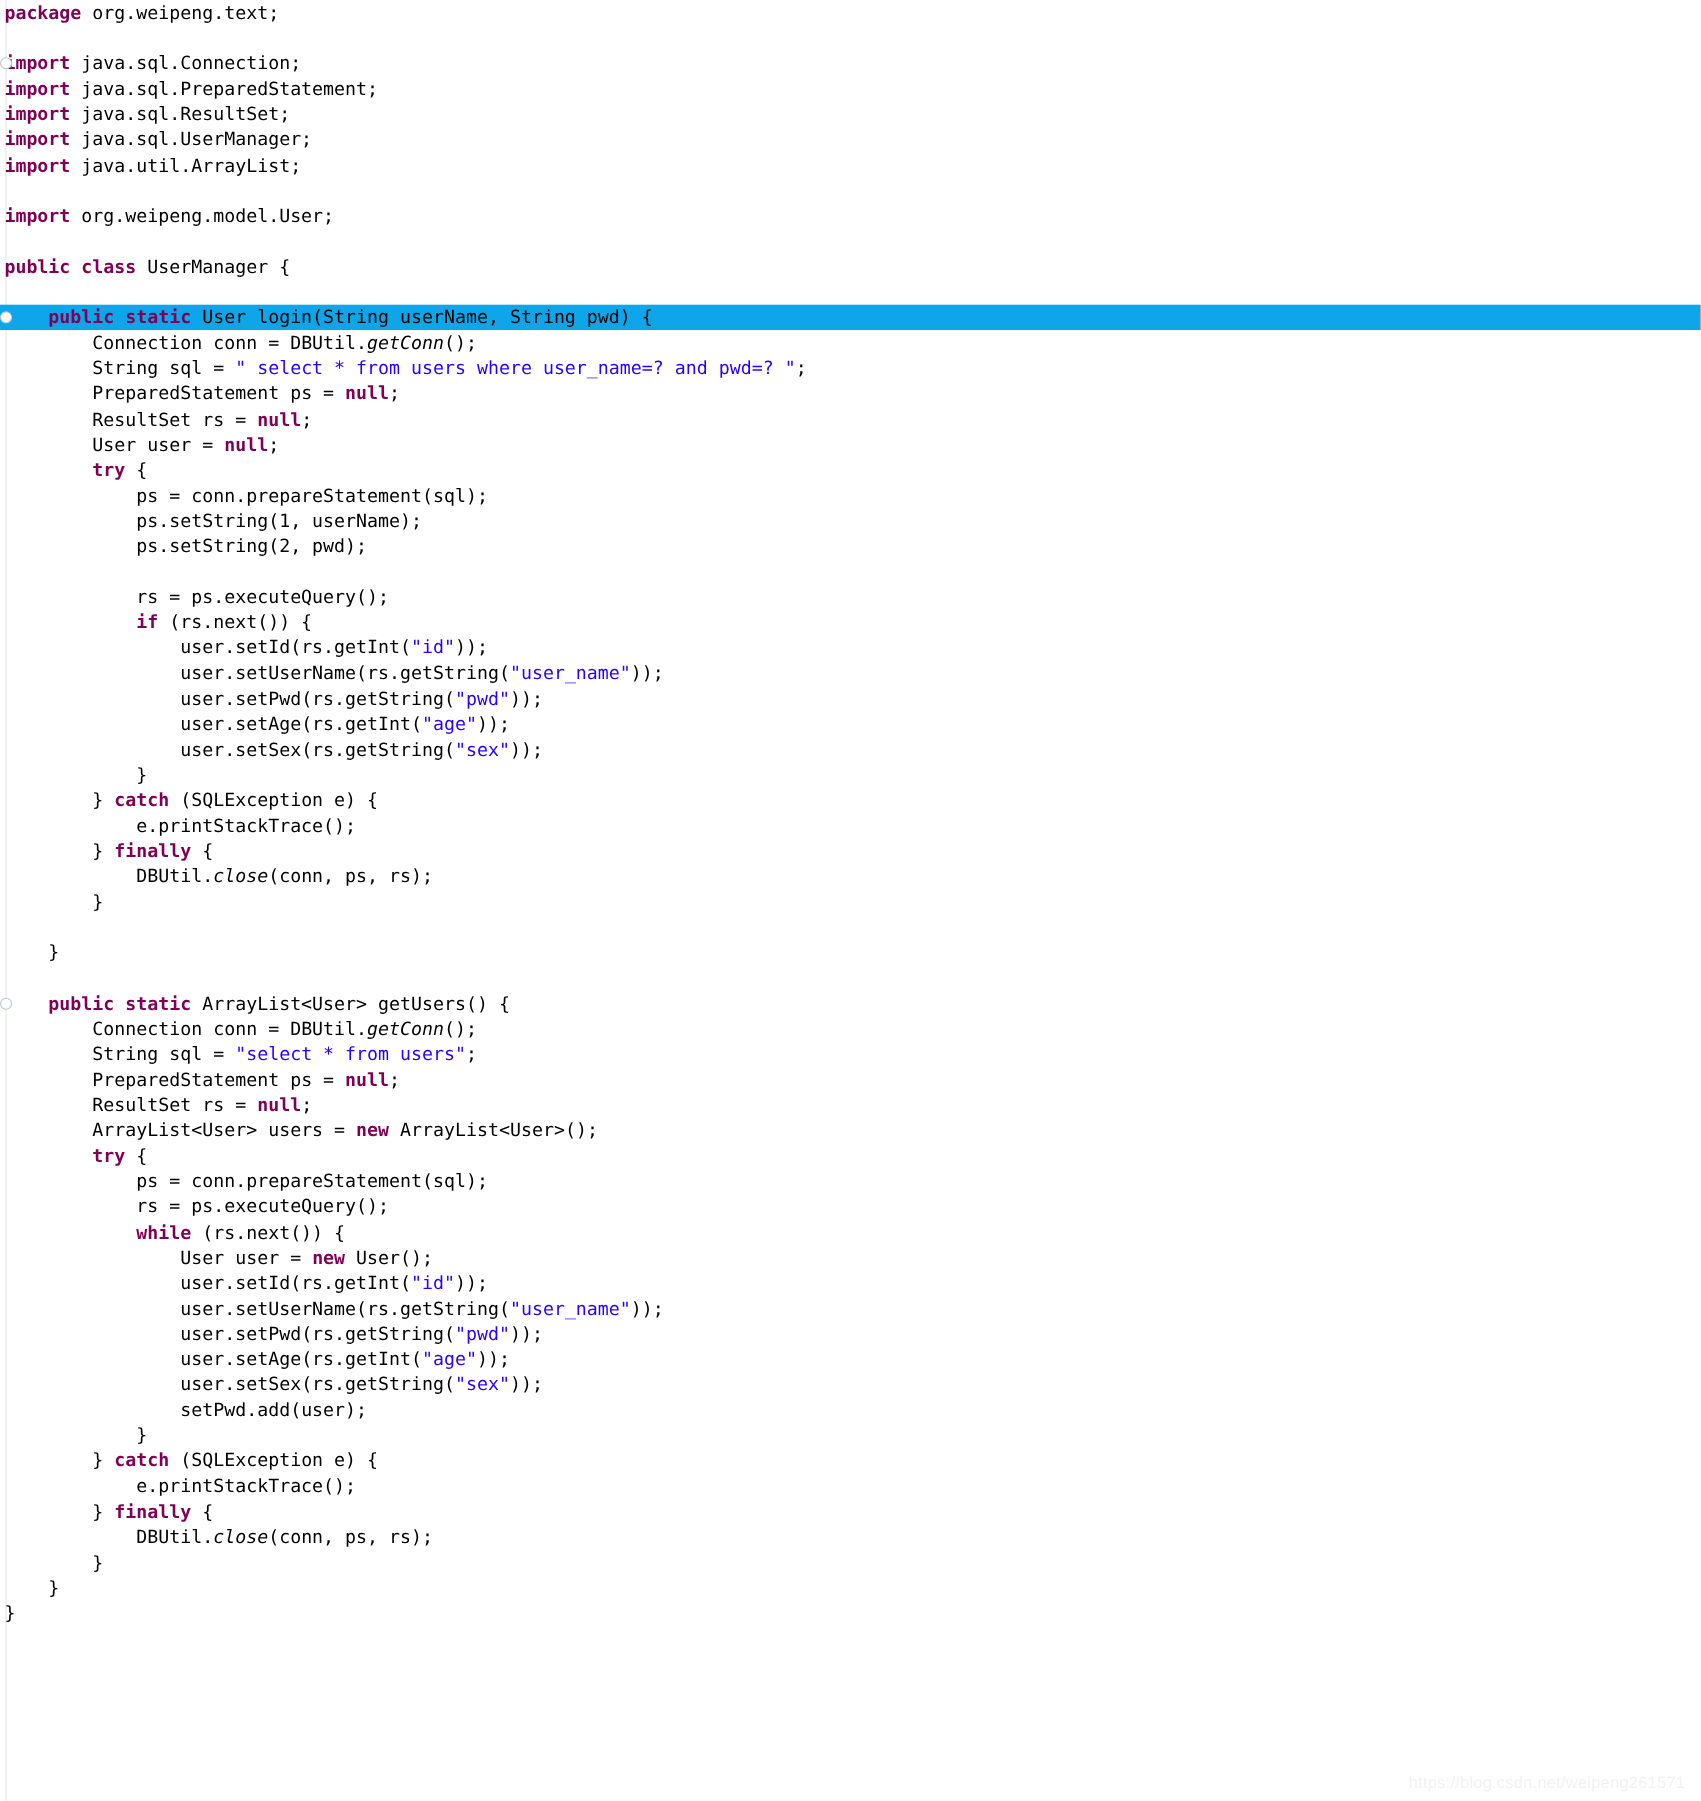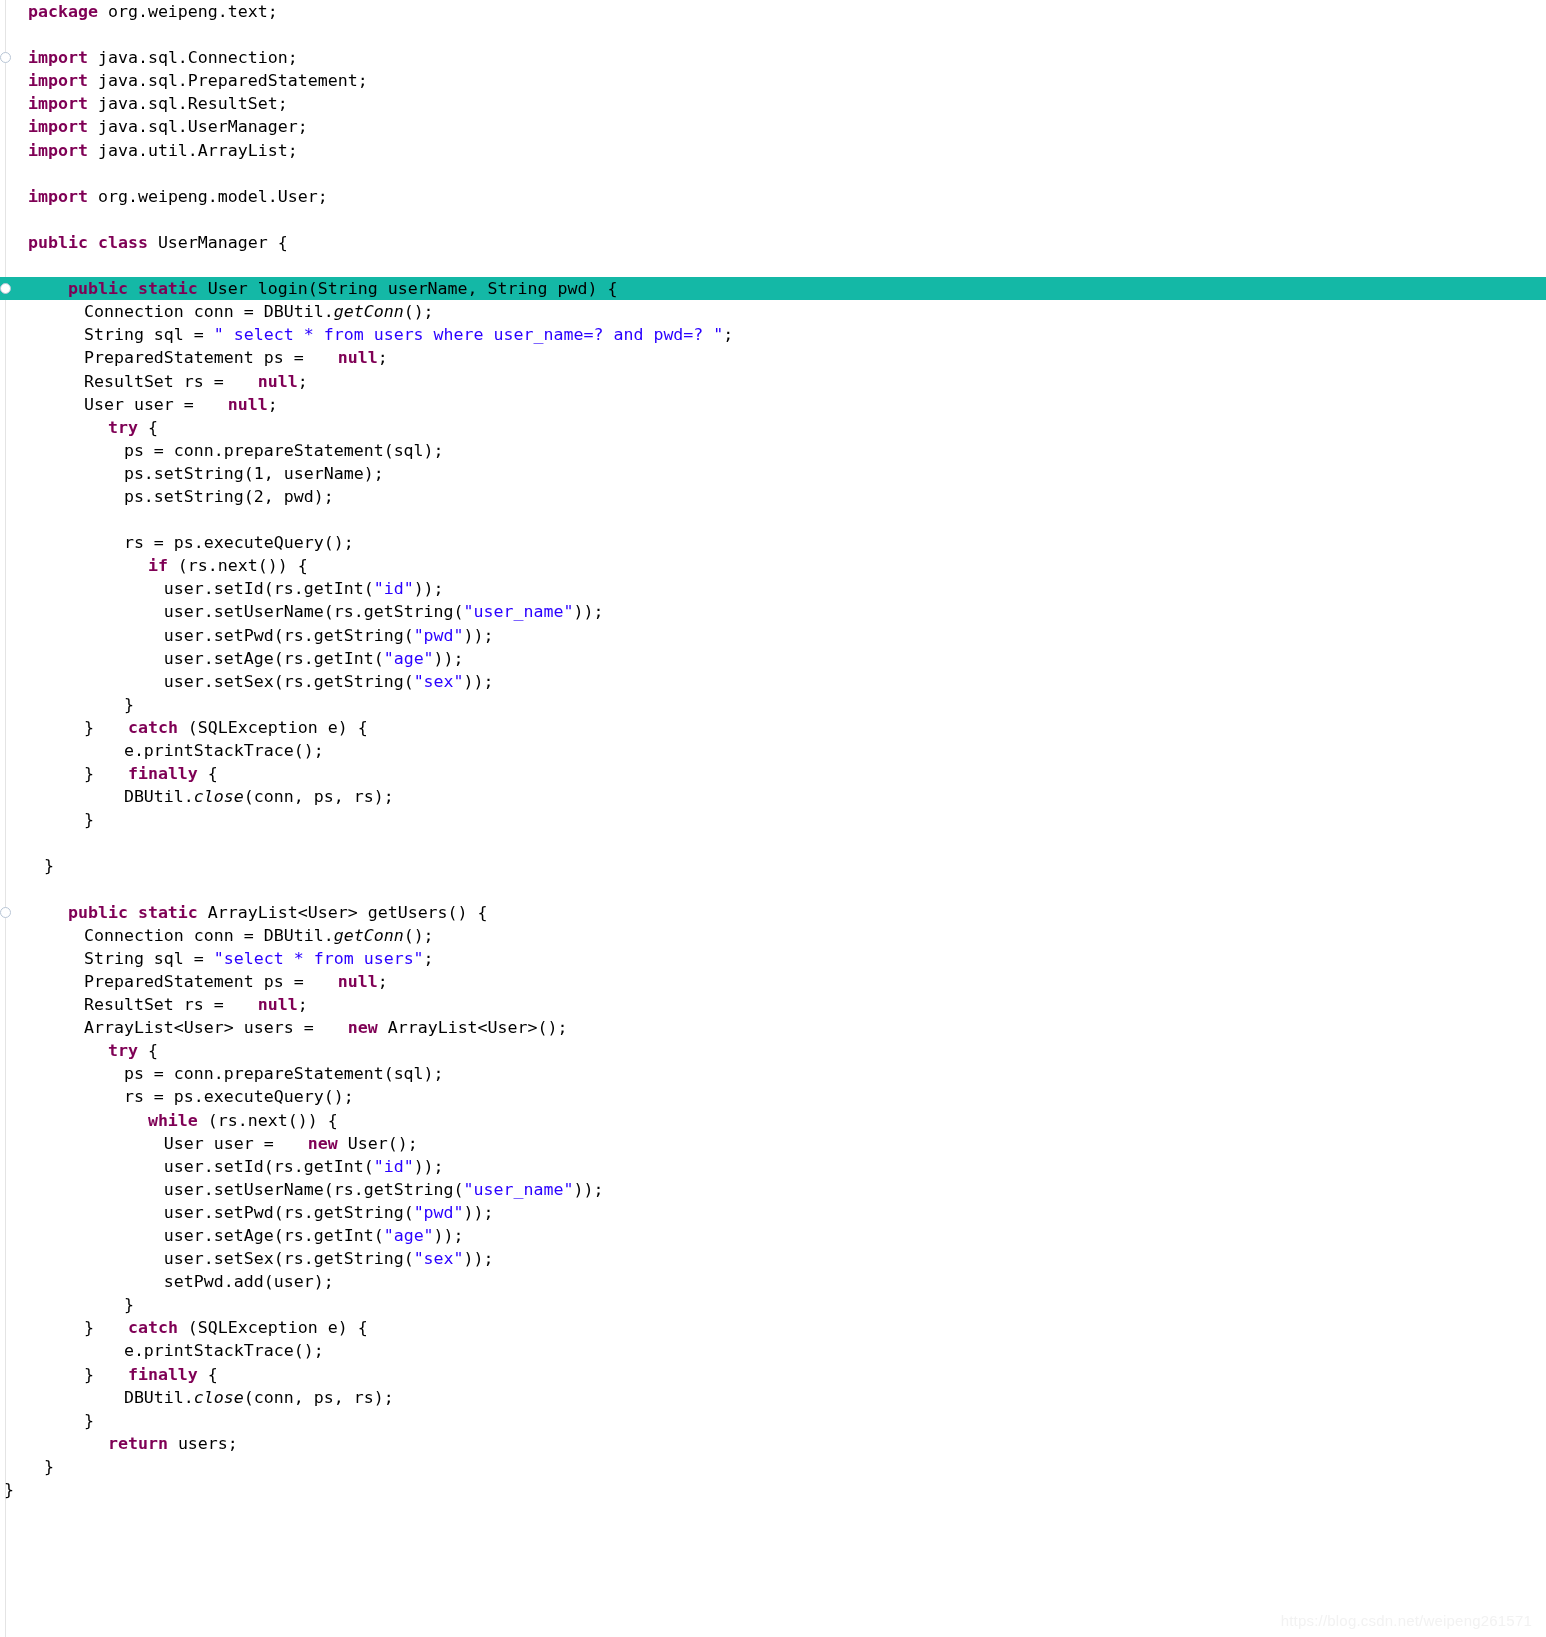--- a/index.html
+++ b/index.html
@@ -36,28 +36,27 @@
   .code-line {
     position: relative;
     height: 23.1px;
     line-height: 23.1px;
     font-size: 16.6px;
     white-space: pre;
     color: #000000;
     padding-left: 4px;
   }
   .code-line.highlighted {
-    background: #14b8a6;
+    background: #0ea5e9;
   }
 
   
   .kw {
     color: #7f0055;
     font-weight: bold;
-    margin-left: 24px;
   }
   .str {
     color: #2a00ff;
   }
   .static-call {
     font-style: italic;
   }
   .plain {
     color: #000000;
   }
@@ -146,18 +145,17 @@
     <div class="code-line"><span class="plain">                </span><span class="plain">user.setPwd(rs.getString(</span><span class="str">"pwd"</span><span class="plain">));</span></div>
     <div class="code-line"><span class="plain">                </span><span class="plain">user.setAge(rs.getInt(</span><span class="str">"age"</span><span class="plain">));</span></div>
     <div class="code-line"><span class="plain">                </span><span class="plain">user.setSex(rs.getString(</span><span class="str">"sex"</span><span class="plain">));</span></div>
     <div class="code-line"><span class="plain">                </span><span class="plain">setPwd.add(user);</span></div>
     <div class="code-line"><span class="plain">            </span><span class="plain">}</span></div>
     <div class="code-line"><span class="plain">        </span><span class="plain">} </span><span class="kw">catch</span><span class="plain"> (SQLException e) {</span></div>
     <div class="code-line"><span class="plain">            </span><span class="plain">e.printStackTrace();</span></div>
     <div class="code-line"><span class="plain">        </span><span class="plain">} </span><span class="kw">finally</span><span class="plain"> {</span></div>
     <div class="code-line"><span class="plain">            </span><span class="plain">DBUtil.</span><span class="static-call">close</span><span class="plain">(conn, ps, rs);</span></div>
     <div class="code-line"><span class="plain">        </span><span class="plain">}</span></div>
-    <div class="code-line"><span class="plain">        </span><span class="kw">return</span><span class="plain"> users;</span></div>
     <div class="code-line"><span class="plain">    </span><span class="plain">}</span></div>
     <div class="code-line"><span class="plain">}</span></div>
   </div>
 
 <div id="watermark">https://blog.csdn.net/weipeng261571</div>
 
 </body></html>

